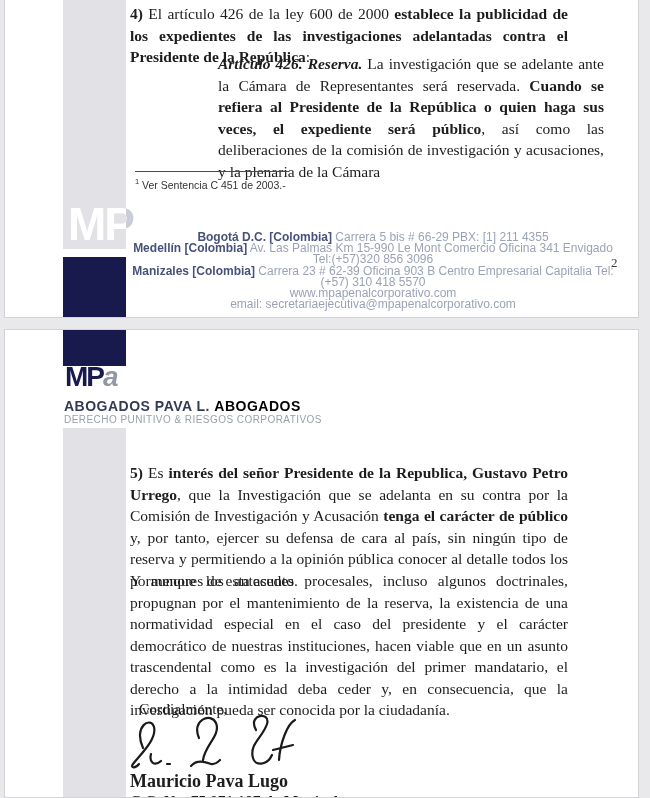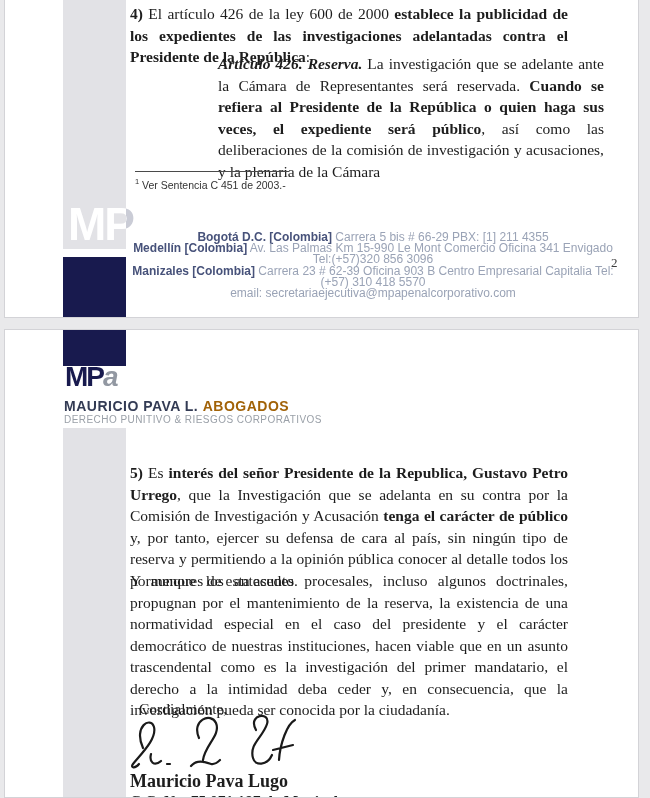--- a/index.html
+++ b/index.html
@@ -30,21 +30,21 @@
 
   
   .hdr-navy { left:58px; top:0; width:63px; height:36px; }
   .hdr-mpa { position:absolute; left:60px; top:30px; font-size:28px; line-height:34px; }
   .hdr-mpa .mp { color:#181a4e; }
   .hdr-mpa .a  { color:#9298a2; font-style:italic; }
   .firm-line { position:absolute; left:59px; top:68px;
     font-family:"Liberation Sans", sans-serif; font-weight:bold;
     font-size:14px; letter-spacing:.5px; white-space:nowrap; }
   .firm-line .nm  { color:#333b54; }
-  .firm-line .suf { color:#a16207; }
+  .firm-line .suf { color:#000000; }
   .tagline { position:absolute; left:59px; top:84px;
     font-family:"Liberation Sans", sans-serif; font-size:10px;
     letter-spacing:.45px; color:#9aa0a8; white-space:nowrap; }
   .hdr-graybar { left:58px; top:98px; width:63px; height:371px; }
 
   
   .para { position:absolute; color:#1d1d1d; font-size:15.5px;
     line-height:21.5px; text-align:justify; }
   .b { font-weight:bold; } .bi { font-weight:bold; font-style:italic; }
 
@@ -93,33 +93,34 @@
       <div class="fmp-clip fmp-left"><span class="logo-font">MP</span></div>
       <div class="fmp-clip fmp-right"><span class="logo-font">MP</span></div>
     </div>
 
     <div class="navyblock" style="left:58px; top:262px; width:63px; height:62px;"></div>
 
     <div class="addr">
       <div><span class="city">Bogotá D.C. [Colombia]</span><span> Carrera 5 bis # 66-29 PBX: [1] 211 4355</span></div>
       <div><span class="city">Medellín [Colombia]</span><span> Av. Las Palmas Km 15-990 Le Mont Comercio Oficina 341 Envigado Tel:(+57)320 856 3096</span></div>
       <div><span class="city">Manizales [Colombia]</span><span> Carrera 23 # 62-39 Oficina 903 B Centro Empresarial Capitalia Tel: (+57) 310 418 5570</span></div>
+      <div>www.mpapenalcorporativo.com</div>
       <div>email: secretariaejecutiva@mpapenalcorporativo.com</div>
     </div>
 
     <div class="pageno">2</div>
   </div>
 
   <div class="page" id="page2">
 
     <div class="navyblock hdr-navy"></div>
 
     <div class="hdr-mpa logo-font"><span class="mp">MP</span><span class="a">a</span></div>
 
-    <div class="firm-line"><span class="nm">MAURICIO PAVA L.</span><span>&nbsp;</span><span class="suf">ABOGADOS</span></div>
+    <div class="firm-line"><span class="nm">ABOGADOS PAVA L.</span><span>&nbsp;</span><span class="suf">ABOGADOS</span></div>
 
     <div class="tagline">DERECHO PUNITIVO &amp; RIESGOS CORPORATIVOS</div>
 
     <div class="graybar hdr-graybar"></div>
 
     <p class="para" id="para5"><span class="b">5)</span><span> Es </span><span class="b">interés del señor Presidente de la Republica, Gustavo Petro Urrego</span><span>, que la Investigación que se adelanta en su contra por la Comisión de Investigación y Acusación </span><span class="b">tenga el carácter de público</span><span> y, por tanto, ejercer su defensa de cara al país, sin ningún tipo de reserva y permitiendo a la opinión pública conocer al detalle todos los pormenores de esta asunto.</span></p>
 
     <p class="para" id="para6">Y aunque los antecedes procesales, incluso algunos doctrinales, propugnan por el mantenimiento de la reserva, la existencia de una normatividad especial en el caso del presidente y el carácter democrático de nuestras instituciones, hacen viable que en un asunto trascendental como es la investigación del primer mandatario, el derecho a la intimidad deba ceder y, en consecuencia, que la investigación pueda ser conocida por la ciudadanía.</p>
 
     <div id="closing">Cordialmente,</div>

